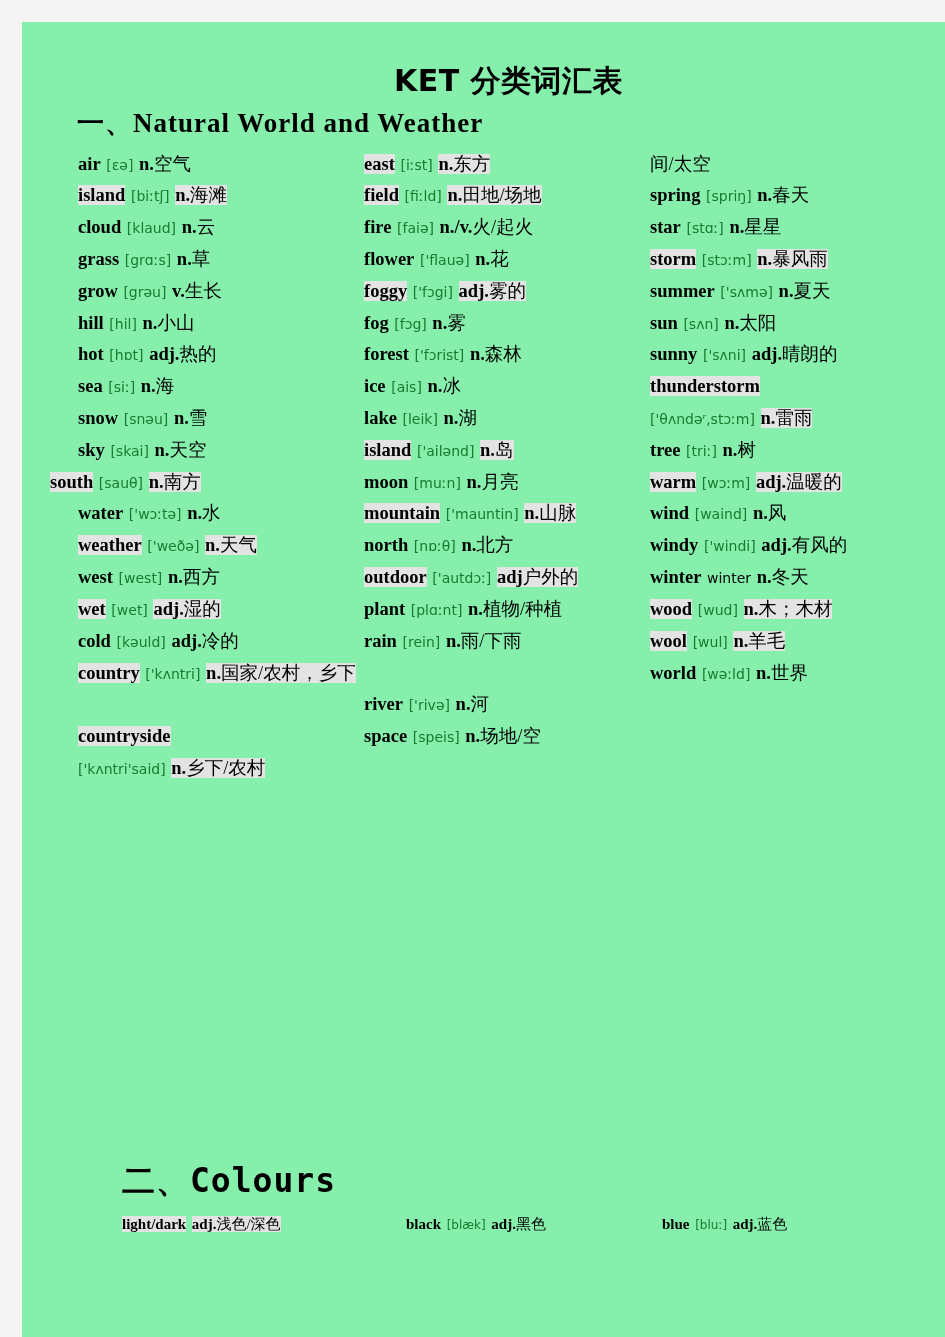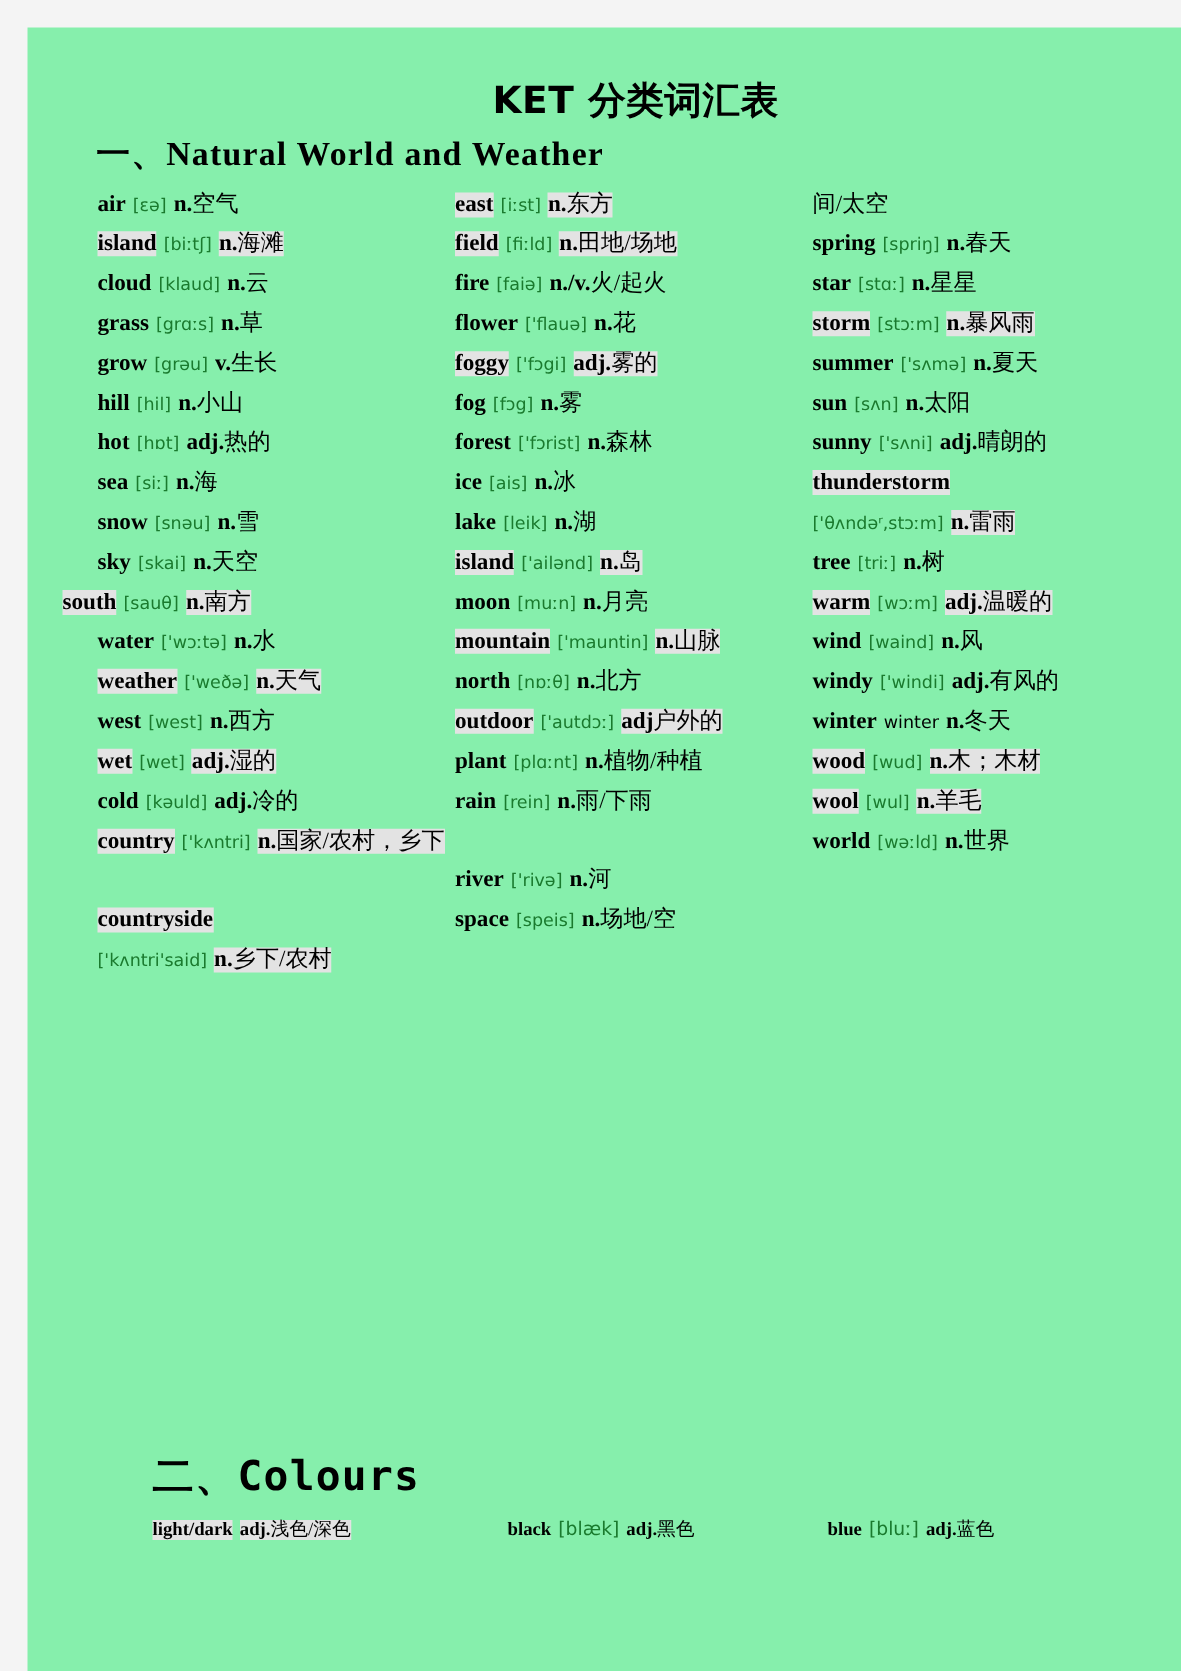--- a/index.html
+++ b/index.html
@@ -103,21 +103,21 @@
   .colours-block {
     position: relative;
     margin-top: 4px;
     height: 40px;
   }
   .c-col { position: absolute; top: 0; font-size: 15px; line-height: 1.6; }
   .c-col-1 { left: 100px; }
   .c-col-2 { left: 384px; }
   .c-col-3 { left: 640px; }
   .c-col .w  { font-weight: bold; font-size: 15px; }
-  .c-col .ph { font-size: 15px; }
+  .c-col .ph { font-size: 12px; }
   .c-col .pos { font-size: 15px; }
 </style>
 </head>
 <body>
 
 <div class="page">
 
   <h1 class="doc-title">KET 分类词汇表</h1>
 
   <div class="section-heading"><span>一、</span><span>Natural World and Weather</span></div>

